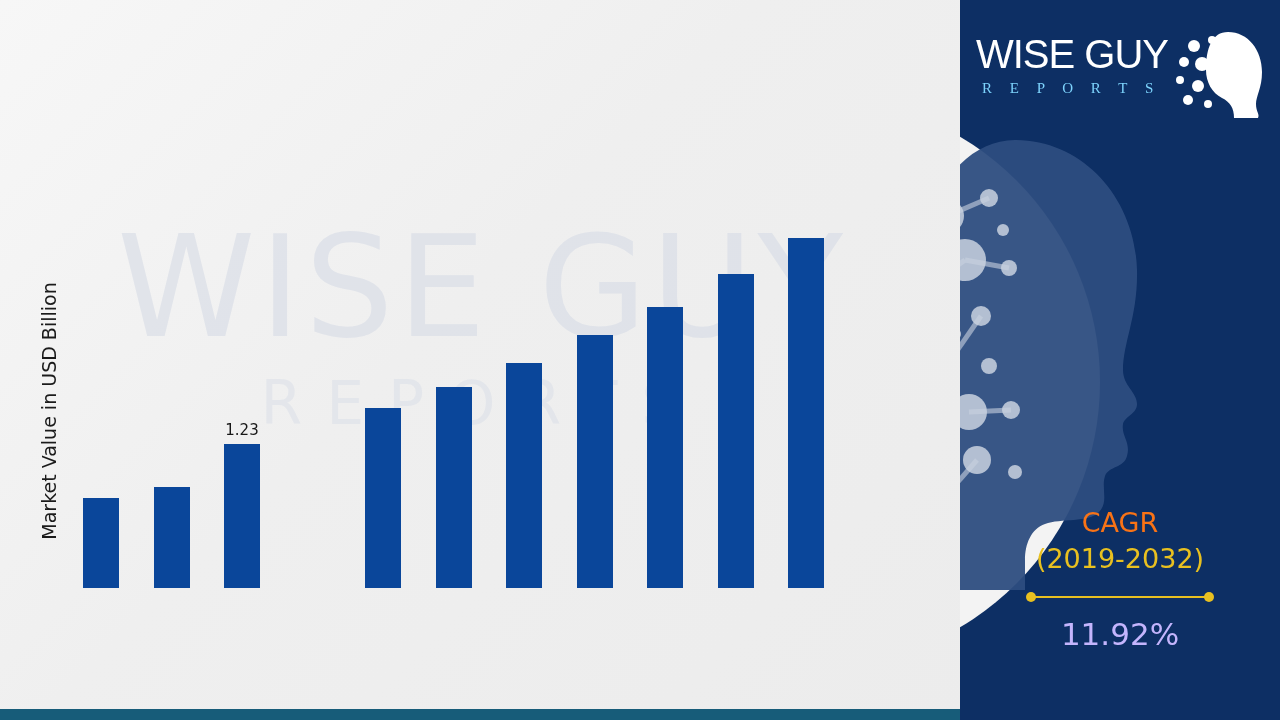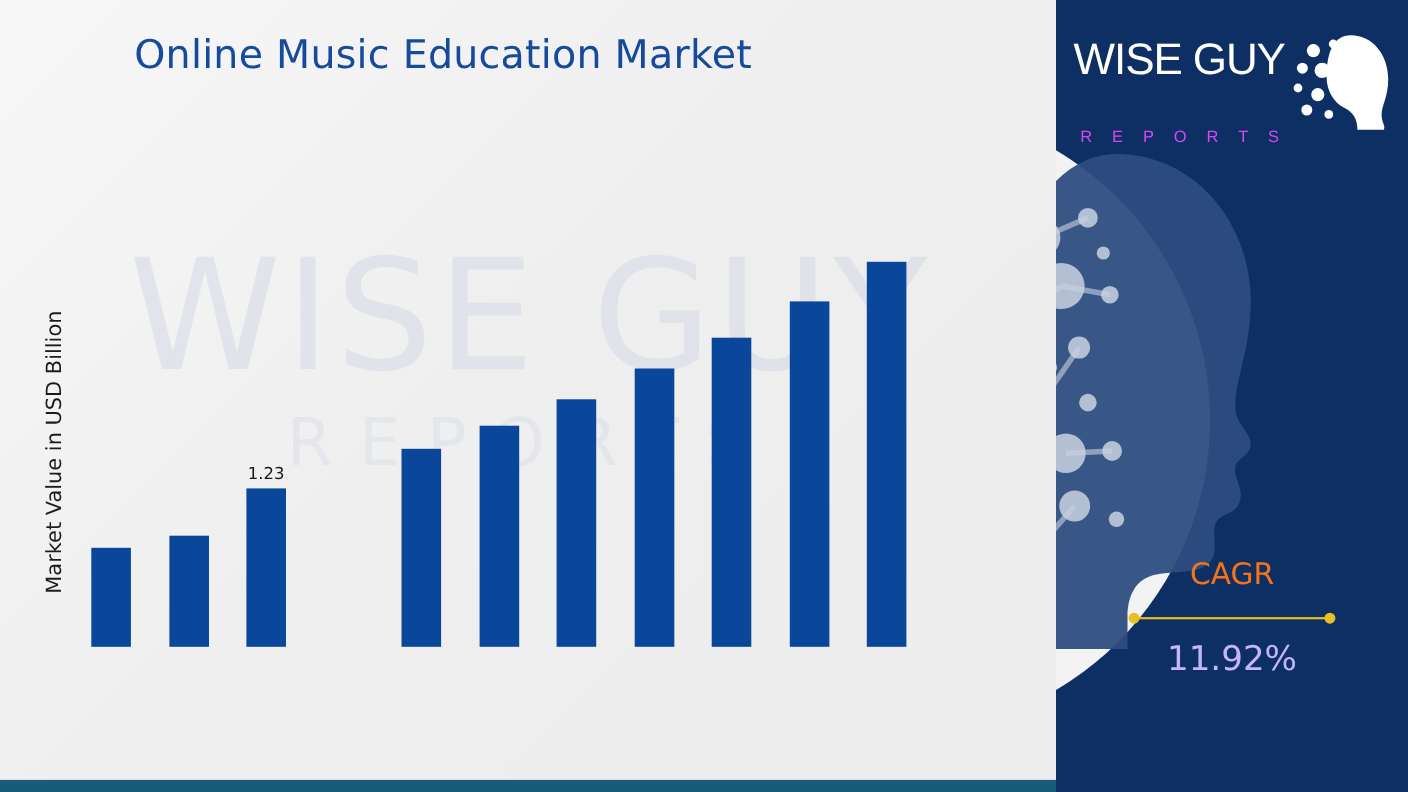--- a/index.html
+++ b/index.html
@@ -74,23 +74,22 @@
   .logo{
     position:absolute;left:14px;top:28px;width:292px;height:92px;
   }
   .logo-word{
     position:absolute;left:2px;top:4px;width:220px;
     font-size:40px;color:#ffffff;letter-spacing:-1px;white-space:nowrap;
     font-family:"Liberation Sans",sans-serif;
   }
   .logo-sub{
     position:absolute;left:8px;top:52px;width:210px;
-    font-size:15px;color:#d946ef;letter-spacing:7px;white-space:nowrap;
-    font-family:Liberation Sans, sans-serif;
-    margin-top:36px;
+    font-size:15px;color:#7dd3fc;letter-spacing:7px;white-space:nowrap;
+    font-family:Liberation Serif, serif;
   }
   .logo-head{position:absolute;left:198px;top:0px;width:96px;height:92px;}
 
   .cagr-block{
     position:absolute;left:0;top:505px;width:320px;text-align:center;
   }
   .cagr-title{font-size:27px;color:#f97316;line-height:1.32;}
   .cagr-range{font-size:27px;color:#e8c020;line-height:1.32;}
   .cagr-divider{
     position:relative;margin:16px auto 0 auto;width:188px;height:10px;
@@ -105,21 +104,20 @@
   .cagr-divider .dot.r{right:0;}
   .cagr-value{margin-top:14px;font-size:31px;color:#c4b5fd;}
 </style>
 </head>
 <body>
 
 <div id="stage">
 
   <div class="chart-area">
 
-    <div class="page-title">Online Music Education Market</div>
 
     <div class="watermark">
       <div class="wm-line1">WISE GUY</div>
       <div class="wm-line2">REPORTS</div>
     </div>
 
     <div class="y-axis-label">Market Value in USD Billion</div>
 
     <div class="plot" id="plot">
         <div class="bar-slot" style="left: 8px;">
@@ -214,20 +212,21 @@
             <circle cx="44" cy="54" r="3"></circle>
           <circle cx="16" cy="72" r="5"></circle>
             <circle cx="36" cy="76" r="4"></circle>
           <circle cx="52" cy="40" r="2"></circle>
         </g>
       </svg>
     </div>
 
     <div class="cagr-block">
       <div class="cagr-title">CAGR</div>
+      <div class="cagr-range">(2019-2032)</div>
       <div class="cagr-divider">
         <span class="dot l"></span>
         <span class="line"></span>
         <span class="dot r"></span>
       </div>
       <div class="cagr-value">11.92%</div>
     </div>
 
   </div>
 </div>

